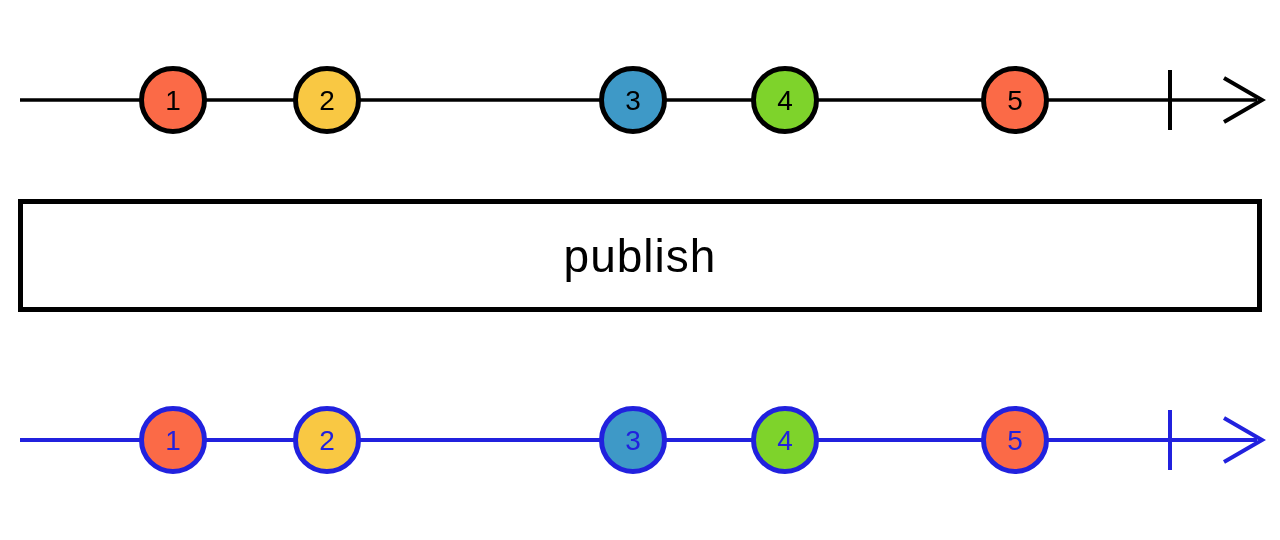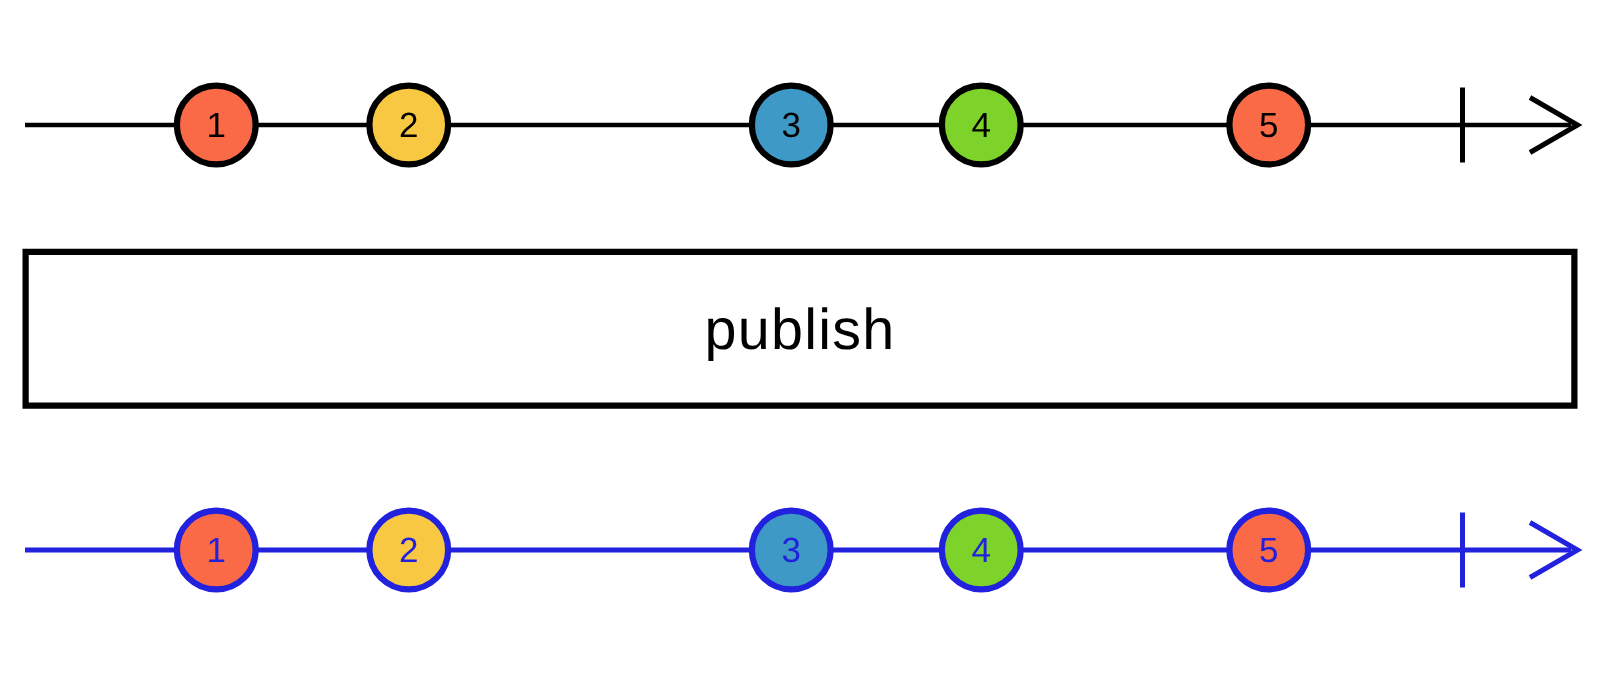--- a/index.html
+++ b/index.html
@@ -22,21 +22,21 @@
     height: 540px;
   }
   #marble-canvas text {
     font-family: "Liberation Sans", sans-serif;
   }
   .op-box {
     position: absolute;
     left: 18px;
     top: 199px;
     width: 1244px;
-    height: 128px;
+    height: 113px;
     box-sizing: border-box;
     border: 5px solid #000000;
     background: #ffffff;
     display: flex;
     align-items: center;
     justify-content: center;
   }
   .op-box span {
     font-size: 46px;
     letter-spacing: 1px;

